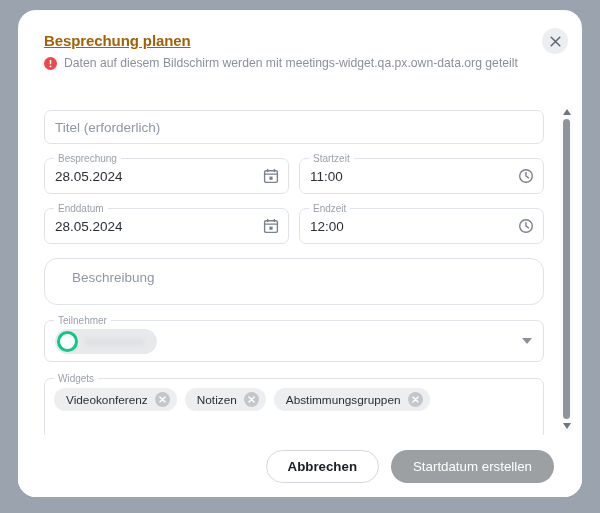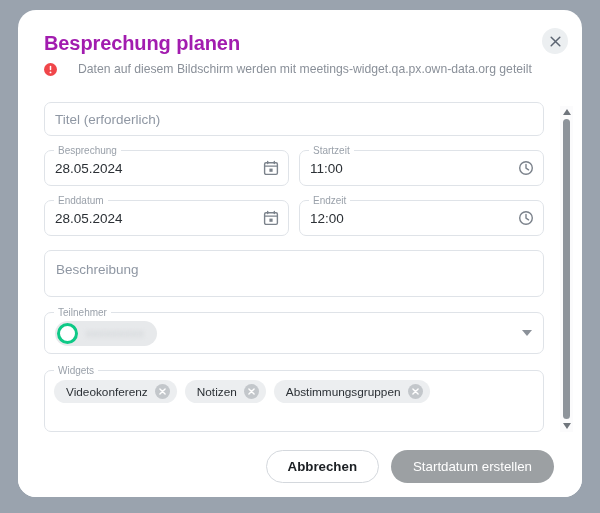--- a/index.html
+++ b/index.html
@@ -33,39 +33,40 @@
     border: none;
     display: flex; align-items: center; justify-content: center;
     cursor: pointer;
     padding: 0;
   }
   #close-btn svg { display: block; }
 
   
   #header { padding: 22px 30px 0 26px; }
   #dialog-title {
-    font-size: 20px;
+    font-size: 15px;
     font-weight: bold;
-    color: #a21caf;
+    color: #a16207;
     letter-spacing: -0.1px;
     margin: 0 0 7px 0;
+    text-decoration: underline;
   }
   #share-notice {
     display: flex;
     align-items: center;
-    gap: 21px;
+    gap: 7px;
     font-size: 12.2px;
     color: #8a9099;
   }
   #share-notice .warn-icon { flex: 0 0 auto; display: block; }
 
   
   #form-scroll {
     position: absolute;
-    left: 26px; top: 92px;
+    left: 26px; top: 100px;
     width: 524px; height: 330px;
     overflow: hidden;
   }
   #form-inner { width: 500px; }
 
   
   .field {
     position: relative;
     border: 1px solid #dfe3e8;
     border-radius: 7px;
@@ -105,23 +106,23 @@
   
   .row { display: flex; gap: 10px; margin-top: 14px; }
   .row > .field { flex: 1; }
 
   #title-field { height: 34px; }
 
   
   #description-field {
     margin-top: 14px;
     border: 1px solid #dfe3e8;
-    border-radius: 7px;
+    border-radius: 13px;
     height: 47px;
-    padding: 9px 11px;
+    padding: 9px 27px;
   }
   #description-placeholder { font-size: 13.5px; color: #8f97a3; }
 
   
   #participants-field {
     margin-top: 15px;
     height: 42px;
     padding: 4px 10px;
   }
   #participant-chip {

